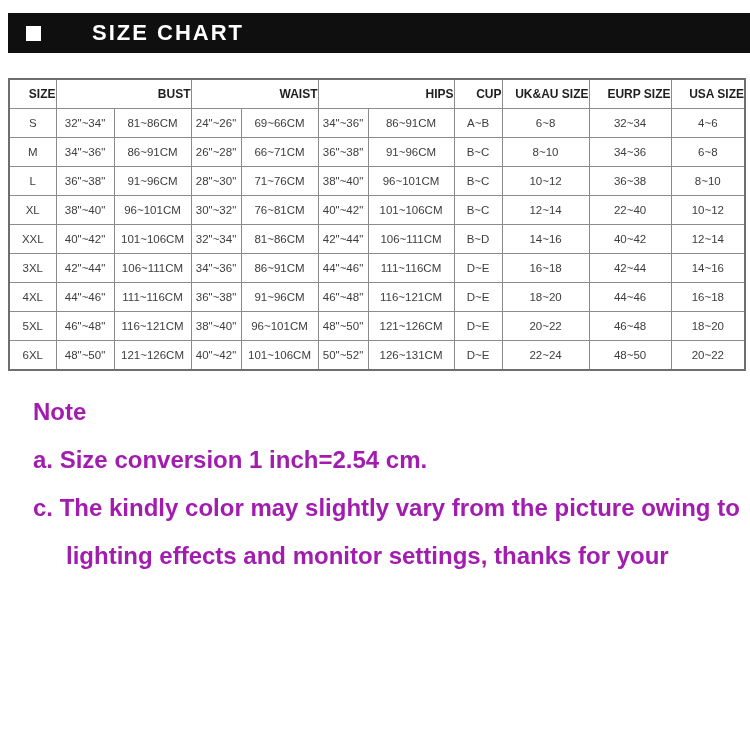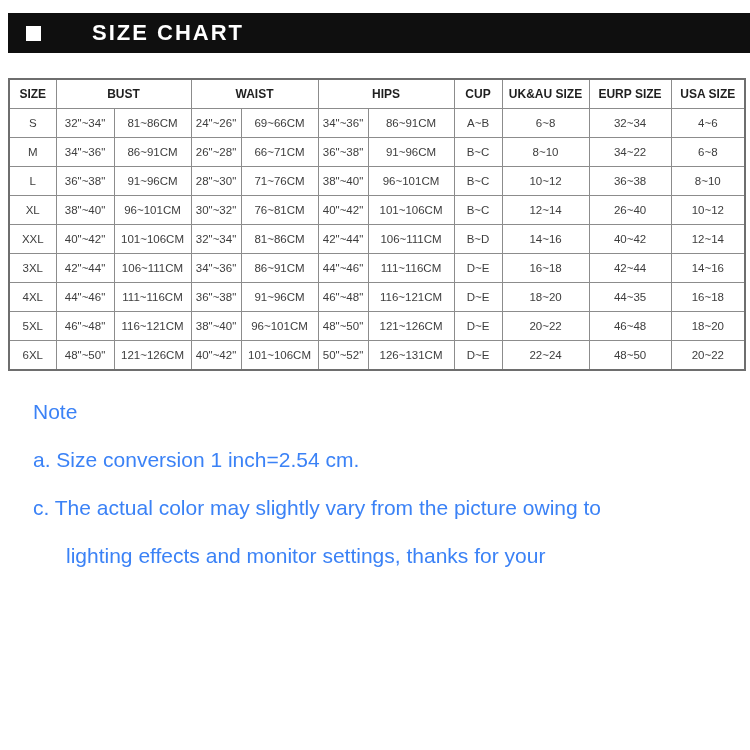--- a/index.html
+++ b/index.html
@@ -58,34 +58,36 @@
     vertical-align: middle;
     padding: 0;
     height: 28px;
     overflow: hidden;
     white-space: nowrap;
   }
   .chart-table th {
     font-size: 12px;
     font-weight: bold;
     color: #1f1f1f;
+    text-align: right;
   }
   .chart-table td {
     font-size: 11.5px;
     color: #3d3d3d;
   }
   
   .note {
     position: absolute;
     left: 33px;
     top: 388px;
     width: 700px;
-    color: #3b82f6;
-    font-size: 21px;
+    color: #a21caf;
+    font-size: 24px;
     line-height: 48px;
+    font-weight: bold;
   }
   .note-line { white-space: nowrap; }
   .indent-1 { padding-left: 33px; }
   .indent-2 { padding-left: 27px; }
 </style>
 </head>
 <body>
 
 <div class="page">
 
@@ -137,21 +139,21 @@
         <tr>
           <td>M</td>
           <td>34"~36"</td>
           <td>86~91CM</td>
           <td>26"~28"</td>
           <td>66~71CM</td>
           <td>36"~38"</td>
           <td>91~96CM</td>
           <td>B~C</td>
           <td>8~10</td>
-          <td>34~22</td>
+          <td>34~36</td>
           <td>6~8</td>
         </tr>
         <tr>
           <td>L</td>
           <td>36"~38"</td>
           <td>91~96CM</td>
           <td>28"~30"</td>
           <td>71~76CM</td>
           <td>38"~40"</td>
           <td>96~101CM</td>
@@ -163,21 +165,21 @@
         <tr>
           <td>XL</td>
           <td>38"~40"</td>
           <td>96~101CM</td>
           <td>30"~32"</td>
           <td>76~81CM</td>
           <td>40"~42"</td>
           <td>101~106CM</td>
           <td>B~C</td>
           <td>12~14</td>
-          <td>26~40</td>
+          <td>22~40</td>
           <td>10~12</td>
         </tr>
         <tr>
           <td>XXL</td>
           <td>40"~42"</td>
           <td>101~106CM</td>
           <td>32"~34"</td>
           <td>81~86CM</td>
           <td>42"~44"</td>
           <td>106~111CM</td>
@@ -202,21 +204,21 @@
         <tr>
           <td>4XL</td>
           <td>44"~46"</td>
           <td>111~116CM</td>
           <td>36"~38"</td>
           <td>91~96CM</td>
           <td>46"~48"</td>
           <td>116~121CM</td>
           <td>D~E</td>
           <td>18~20</td>
-          <td>44~35</td>
+          <td>44~46</td>
           <td>16~18</td>
         </tr>
         <tr>
           <td>5XL</td>
           <td>46"~48"</td>
           <td>116~121CM</td>
           <td>38"~40"</td>
           <td>96~101CM</td>
           <td>48"~50"</td>
           <td>121~126CM</td>
@@ -237,17 +239,17 @@
           <td>22~24</td>
           <td>48~50</td>
           <td>20~22</td>
         </tr>
       </tbody>
   </table>
 
   <div class="note">
     <div class="note-line">Note</div>
     <div class="note-line">a. Size conversion 1 inch=2.54 cm.</div>
-    <div class="note-line">c. The actual color may slightly vary from the picture owing to</div>
+    <div class="note-line">c. The kindly color may slightly vary from the picture owing to</div>
     <div class="note-line indent-1">lighting effects and monitor settings, thanks for your</div>
   </div>
 
 </div>
 
 </body></html>

